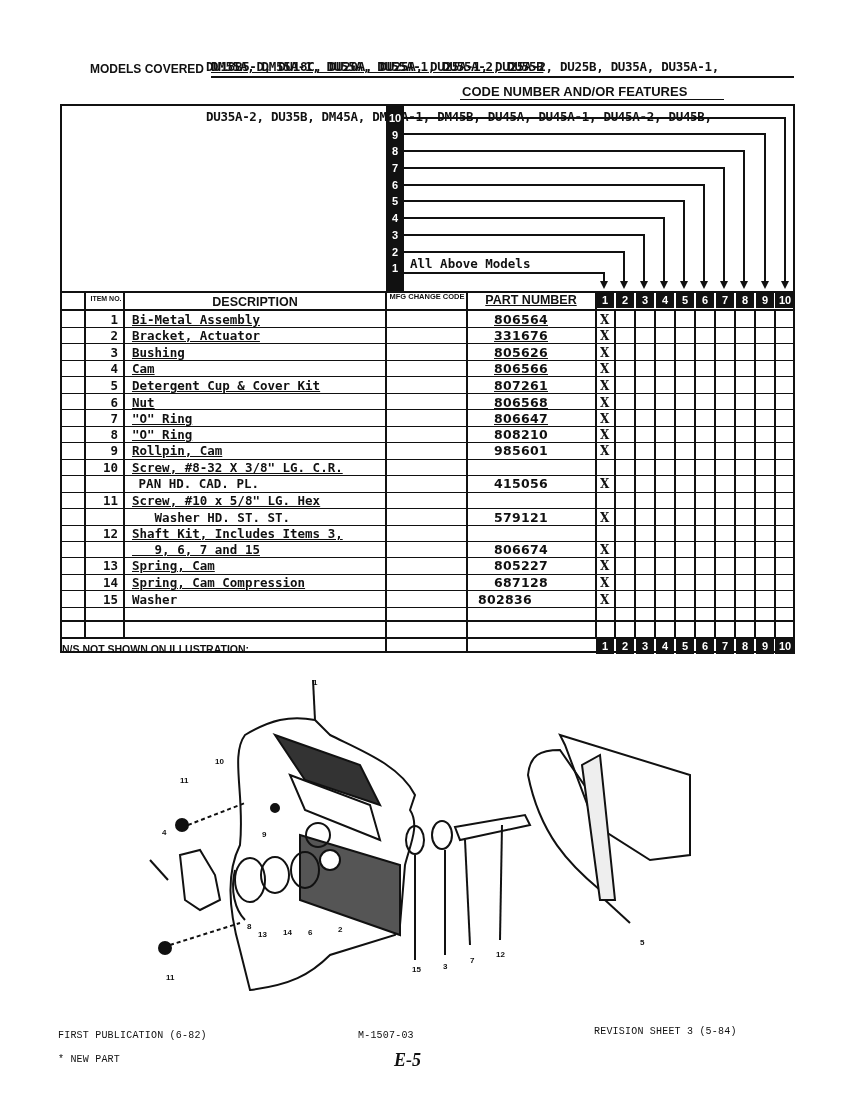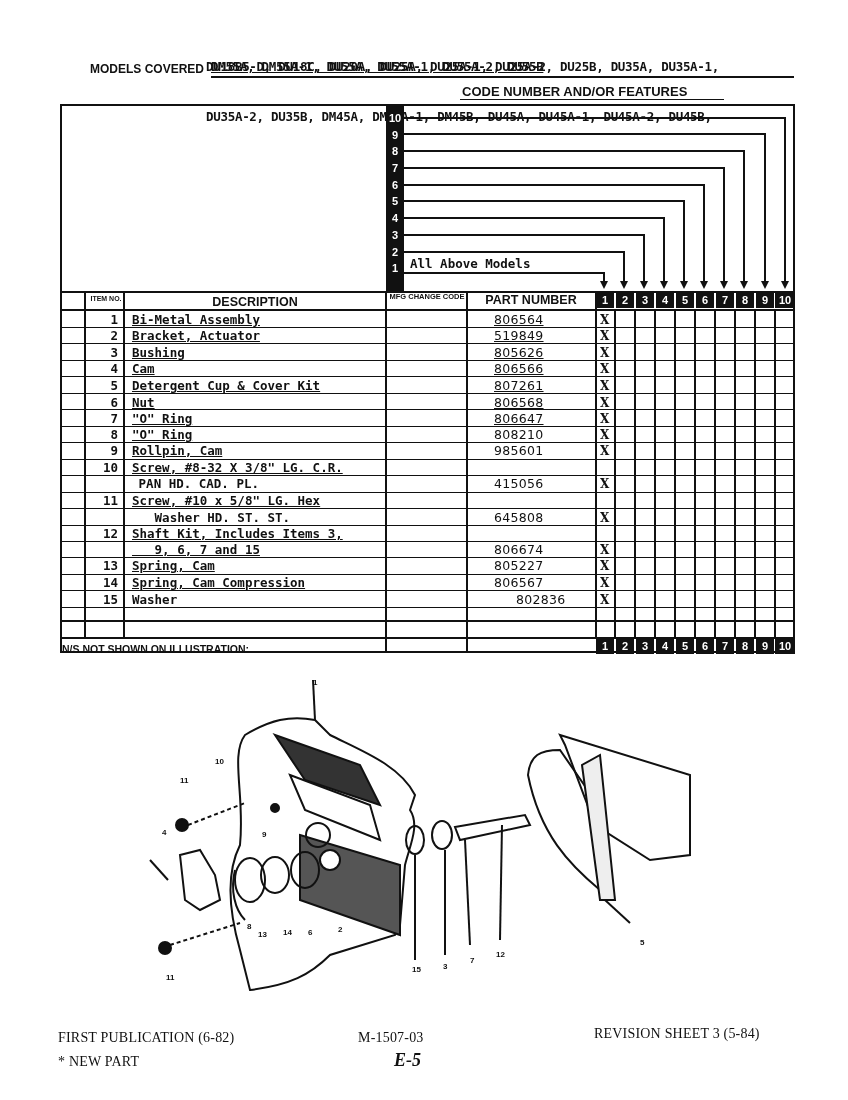--- a/index.html
+++ b/index.html
@@ -15,24 +15,24 @@
   .strip{left:386px;top:104px;width:18px;height:188px;background:#111;}
   .strip-num{position:absolute;left:0;width:18px;text-align:center;color:#fff;font-family:"Liberation Sans",sans-serif;font-weight:bold;font-size:11px;line-height:16px;}
   .hline{position:absolute;height:2px;background:#111;}
   .vline{position:absolute;width:2px;background:#111;}
   .arrow{position:absolute;width:0;height:0;border-left:4px solid transparent;border-right:4px solid transparent;border-top:8px solid #111;}
   .allabove{left:410px;top:256px;font-family:"DejaVu Sans Mono",monospace;font-weight:bold;font-size:12.5px;}
   .hdr{position:absolute;font-family:"Liberation Sans",sans-serif;font-weight:bold;}
   .colnum{position:absolute;width:18px;height:16px;background:#111;color:#fff;font-family:"Liberation Sans",sans-serif;font-weight:bold;font-size:11px;line-height:16px;text-align:center;}
   .cell{position:absolute;font-family:"DejaVu Sans Mono",monospace;font-weight:bold;font-size:12.5px;line-height:16px;white-space:pre;}
   .ul{text-decoration:underline;}
-  .pn{font-family:"DejaVu Sans",sans-serif;font-weight:normal;font-size:12.5px;letter-spacing:0.3px;}
+  .pn{font-family:"DejaVu Sans",sans-serif;font-weight:bold;font-size:12.5px;letter-spacing:0.3px;}
   .x{font-family:"DejaVu Serif",serif;font-weight:bold;font-size:12px;}
   .ns{left:62px;top:643px;font-family:"Liberation Sans",sans-serif;font-weight:bold;font-size:10.5px;}
-  .foot{font-family:Liberation Serif, serif;font-size:14px;letter-spacing:0.2px;}
+  .foot{font-family:Liberation Mono, monospace;font-size:10px;letter-spacing:0.2px;}
   .pageid{left:394px;top:1050px;font-family:"Liberation Serif",serif;font-weight:bold;font-size:18px;font-style:italic;}
   .illus{left:130px;top:675px;width:570px;height:330px;}
 </style>
 </head>
 <body>
 
 <div class="abs models">
   <div>DU18B5-D, DU18C, DU20A, DU25A, DU25A-1, DU25A-2, DU25B, DU35A, DU35A-1,</div>
   <div>DU35A-2, DU35B, DM45A, DM45A-1, DM45B, DU45A, DU45A-1, DU45A-2, DU45B,</div>
 </div>
@@ -98,21 +98,21 @@
   <div class="hline" style="left:404px;top:272px;width:201px"></div>
   <div class="vline" style="left:603px;top:272px;height:11px"></div>
   <div class="arrow" style="left:600px;top:281px"></div>
 </div>
 <div class="abs allabove">All Above Models</div>
 
 <div class="hline" style="left:60px;top:291px;width:735px"></div>
 <div class="hdr" style="left:90px;top:295px;width:32px;font-size:7px;line-height:7px;text-align:center;">ITEM NO.</div>
 <div class="hdr" style="left:124px;top:295px;width:262px;font-size:12.5px;text-align:center;">DESCRIPTION</div>
 <div class="hdr" style="left:388px;top:293px;width:78px;font-size:7.5px;line-height:8px;text-align:center;">MFG CHANGE CODE</div>
-<div class="hdr" style="left:468px;top:293px;width:126px;font-size:12.5px;text-align:center;">PART NUMBER</div>
+<div class="hdr" style="left:468px;top:293px;width:126px;font-size:12.5px;text-align:center;text-decoration:underline;">PART NUMBER</div>
 
 <div>
   <div class="colnum" style="left:596px;top:292px">1</div>
   <div class="colnum" style="left:616px;top:292px">2</div>
   <div class="colnum" style="left:636px;top:292px">3</div>
   <div class="colnum" style="left:656px;top:292px">4</div>
   <div class="colnum" style="left:676px;top:292px">5</div>
   <div class="colnum" style="left:696px;top:292px">6</div>
   <div class="colnum" style="left:716px;top:292px">7</div>
   <div class="colnum" style="left:736px;top:292px">8</div>
@@ -144,21 +144,21 @@
 <div id="rows">
   <div class="abs" style="left:60px;top:312px;width:735px;height:16px;">
     <span class="cell" style="left:26px;width:32px;text-align:right">1</span>
     <span class="cell ul" style="left:72px">Bi-Metal Assembly</span>
     <span class="cell pn ul" style="left:434px">806564</span>
     <span class="cell x" style="left:540px">X</span>
   </div>
   <div class="abs" style="left:60px;top:328px;width:735px;height:16px;">
     <span class="cell" style="left:26px;width:32px;text-align:right">2</span>
     <span class="cell ul" style="left:72px">Bracket, Actuator</span>
-    <span class="cell pn ul" style="left:434px">519849</span>
+    <span class="cell pn ul" style="left:434px">331676</span>
     <span class="cell x" style="left:540px">X</span>
   </div>
   <div class="abs" style="left:60px;top:345px;width:735px;height:16px;">
     <span class="cell" style="left:26px;width:32px;text-align:right">3</span>
     <span class="cell ul" style="left:72px">Bushing</span>
     <span class="cell pn ul" style="left:434px">805626</span>
     <span class="cell x" style="left:540px">X</span>
   </div>
   <div class="abs" style="left:60px;top:361px;width:735px;height:16px;">
     <span class="cell" style="left:26px;width:32px;text-align:right">4</span>
@@ -210,21 +210,21 @@
   </div>
   <div class="abs" style="left:60px;top:493px;width:735px;height:16px;">
     <span class="cell" style="left:26px;width:32px;text-align:right">11</span>
     <span class="cell ul" style="left:72px">Screw, #10 x 5/8" LG. Hex</span>
     <span class="cell pn" style="left:434px"></span>
     <span class="cell x" style="left:540px"></span>
   </div>
   <div class="abs" style="left:60px;top:510px;width:735px;height:32px;">
     <span class="cell" style="left:26px;width:32px;text-align:right"></span>
     <span class="cell" style="left:72px">   Washer HD. ST. ST.</span>
-    <span class="cell pn" style="left:434px">645808</span>
+    <span class="cell pn" style="left:434px">579121</span>
     <span class="cell x" style="left:540px">X</span>
   </div>
   <div class="abs" style="left:60px;top:526px;width:735px;height:16px;">
     <span class="cell" style="left:26px;width:32px;text-align:right">12</span>
     <span class="cell ul" style="left:72px">Shaft Kit, Includes Items 3,</span>
     <span class="cell pn" style="left:434px"></span>
     <span class="cell x" style="left:540px"></span>
   </div>
   <div class="abs" style="left:60px;top:542px;width:735px;height:16px;">
     <span class="cell" style="left:26px;width:32px;text-align:right"></span>
@@ -234,27 +234,27 @@
   </div>
   <div class="abs" style="left:60px;top:558px;width:735px;height:16px;">
     <span class="cell" style="left:26px;width:32px;text-align:right">13</span>
     <span class="cell ul" style="left:72px">Spring, Cam</span>
     <span class="cell pn" style="left:434px">805227</span>
     <span class="cell x" style="left:540px">X</span>
   </div>
   <div class="abs" style="left:60px;top:575px;width:735px;height:16px;">
     <span class="cell" style="left:26px;width:32px;text-align:right">14</span>
     <span class="cell ul" style="left:72px">Spring, Cam Compression</span>
-    <span class="cell pn" style="left:434px">806567</span>
+    <span class="cell pn" style="left:434px">687128</span>
     <span class="cell x" style="left:540px">X</span>
   </div>
   <div class="abs" style="left:60px;top:592px;width:735px;height:16px;">
     <span class="cell" style="left:26px;width:32px;text-align:right">15</span>
     <span class="cell" style="left:72px">Washer</span>
-    <span class="cell pn" style="left:456px">802836</span>
+    <span class="cell pn" style="left:418px">802836</span>
     <span class="cell x" style="left:540px">X</span>
   </div>
 </div>
 
 <div>
   <div class="hline" style="left:60px;top:327px;width:735px;height:1px"></div>
   <div class="hline" style="left:60px;top:343px;width:735px;height:1px"></div>
   <div class="hline" style="left:60px;top:360px;width:735px;height:1px"></div>
   <div class="hline" style="left:60px;top:376px;width:735px;height:1px"></div>
   <div class="hline" style="left:60px;top:393px;width:735px;height:1px"></div>

